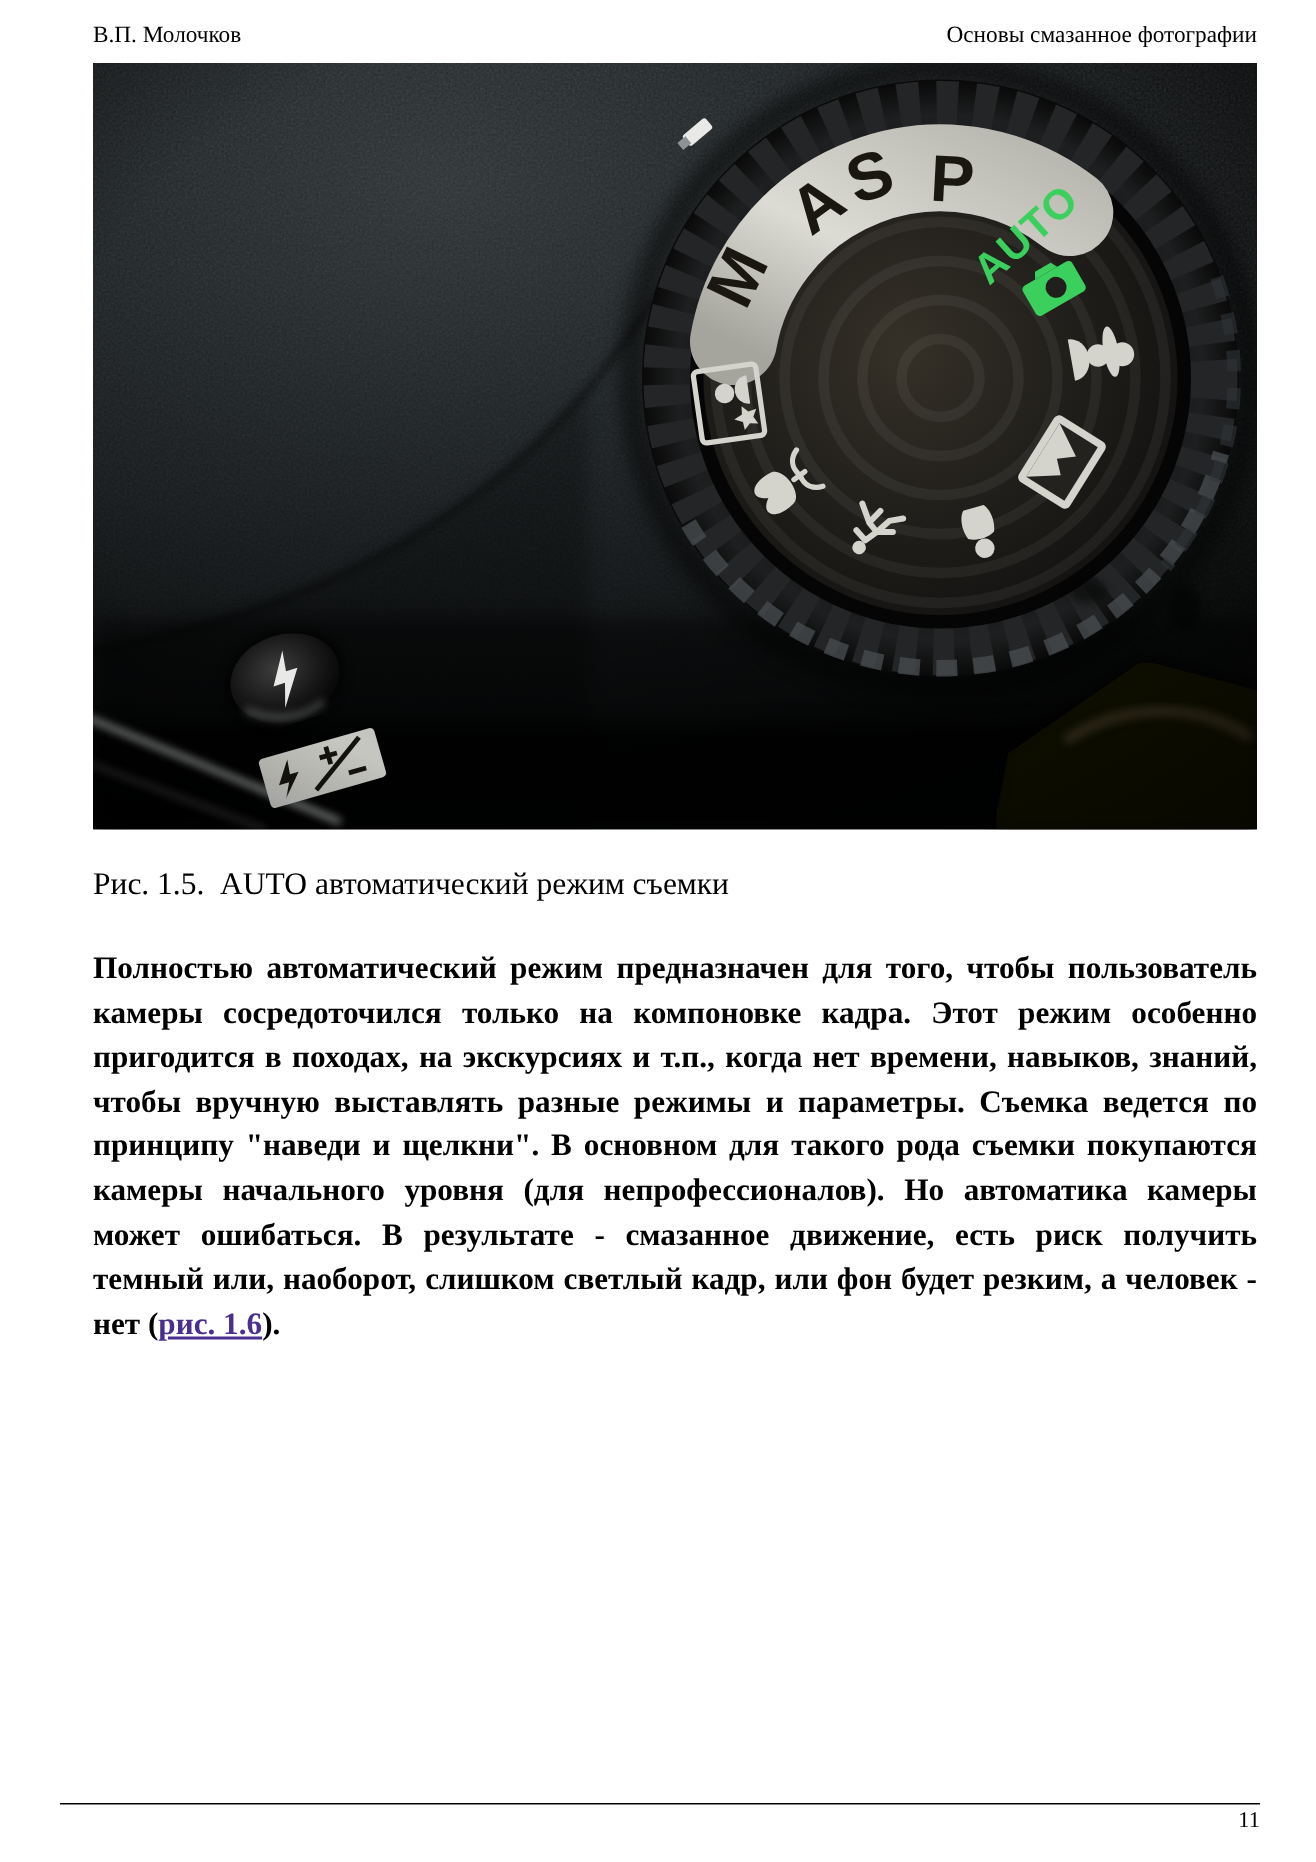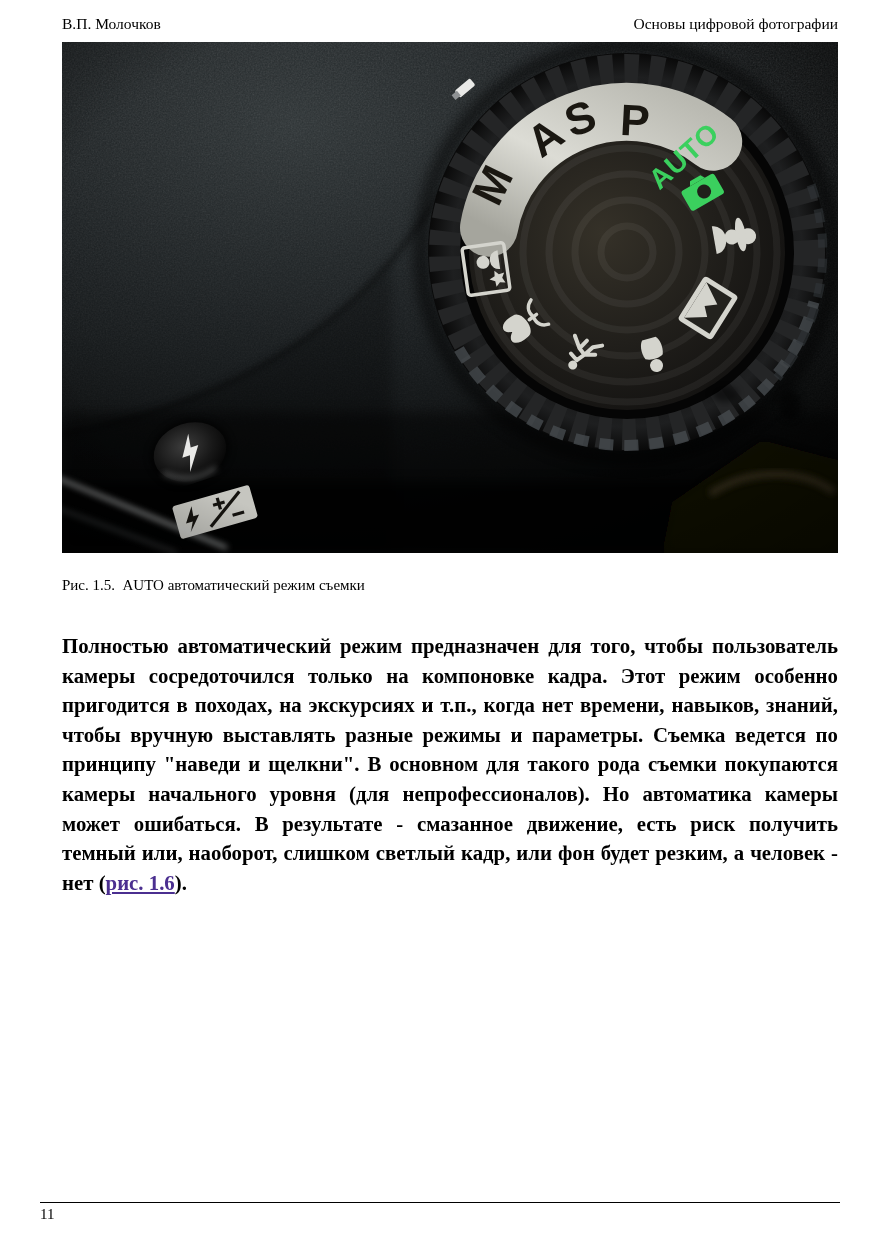--- a/index.html
+++ b/index.html
@@ -11,46 +11,46 @@
     position:absolute;top:15px;left:62px;width:776px;
     display:flex;justify-content:space-between;
     font-size:15.5px;line-height:18px;
   }
   .photo{
     position:absolute;top:42px;left:62px;width:776px;height:511px;
   }
   .photo svg{display:block;width:776px;height:511px;}
   .caption{
     position:absolute;top:577px;left:62px;width:776px;
-    font-size:15px;white-space:pre-wrap;
+    font-size:21px;white-space:pre-wrap;
   }
   .bodytext{
     position:absolute;top:631px;left:62px;width:776px;
     font-size:20.8px;line-height:29.6px;text-align:justify;margin:0;font-weight:bold;
   }
   .figlink{color:#4b2f90;text-decoration:underline;cursor:pointer;}
   .footer-line{
     position:absolute;top:1202px;left:40px;width:800px;height:0;
     border-top:1.6px solid #000;
   }
   .footer-num{
     position:absolute;top:1206px;left:40px;width:800px;
-    text-align:left;font-size:15px;
+    text-align:right;font-size:15px;
   }
   .dial-letter{font-family:"Liberation Sans", sans-serif;font-weight:700;font-size:44px;fill:#1a1711;}
   .auto-text{font-family:"Liberation Sans", sans-serif;font-weight:700;font-size:28px;letter-spacing:1px;}
 </style>
 </head>
 <body>
 
 <div class="page">
 
   <div class="header">
     <span>В.П. Молочков</span>
-    <span>Основы цифровой фотографии</span>
+    <span>Основы смазанное фотографии</span>
   </div>
 
   <div class="photo">
     <svg viewBox="0 0 776 511" role="img">
       <defs>
         <radialGradient id="bodyGrad" cx="30%" cy="16%" r="90%">
           <stop offset="0%" stop-color="#2d3335"></stop>
           <stop offset="45%" stop-color="#191d1f"></stop>
           <stop offset="100%" stop-color="#060707"></stop>
         </radialGradient>

